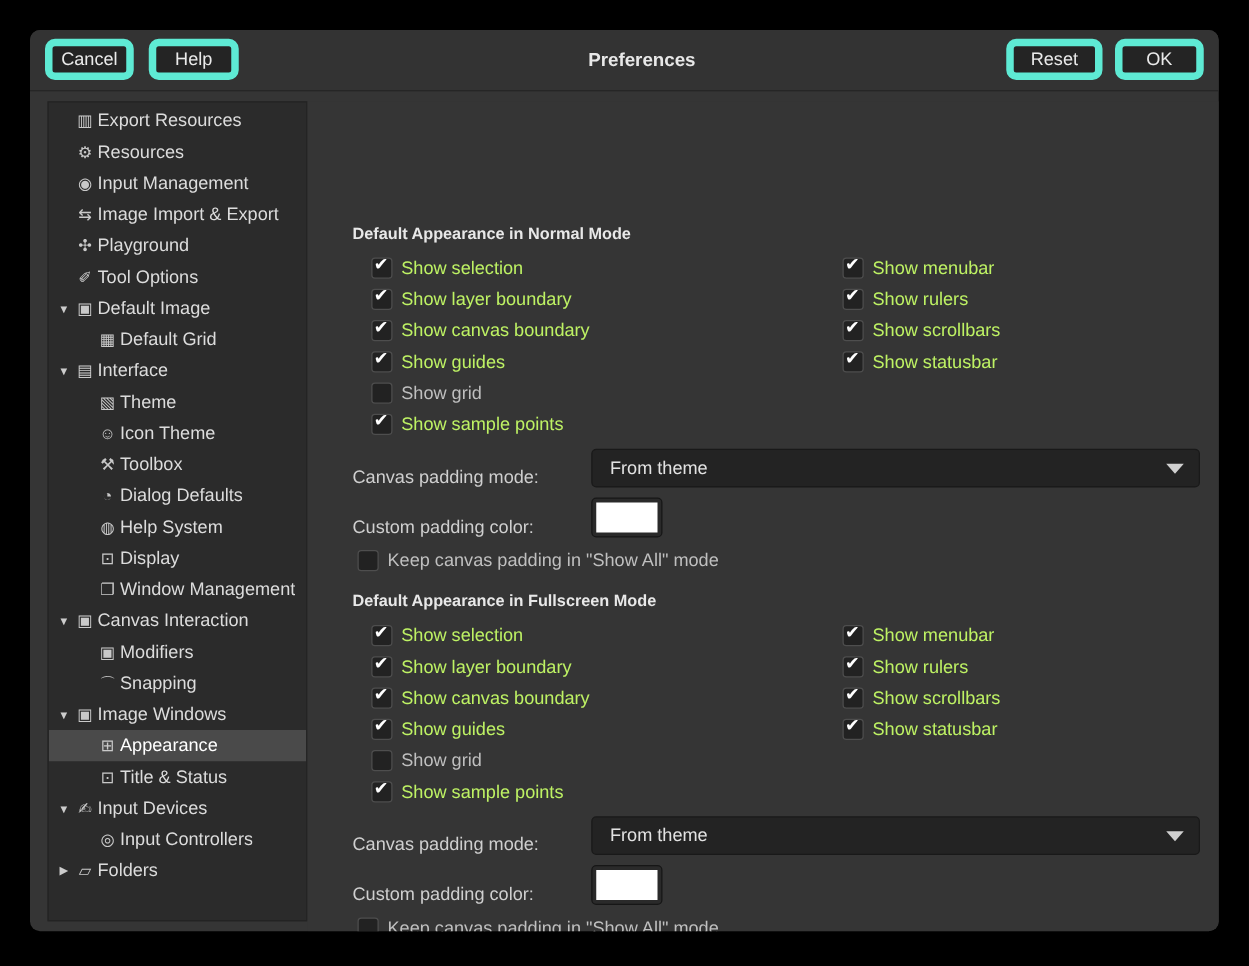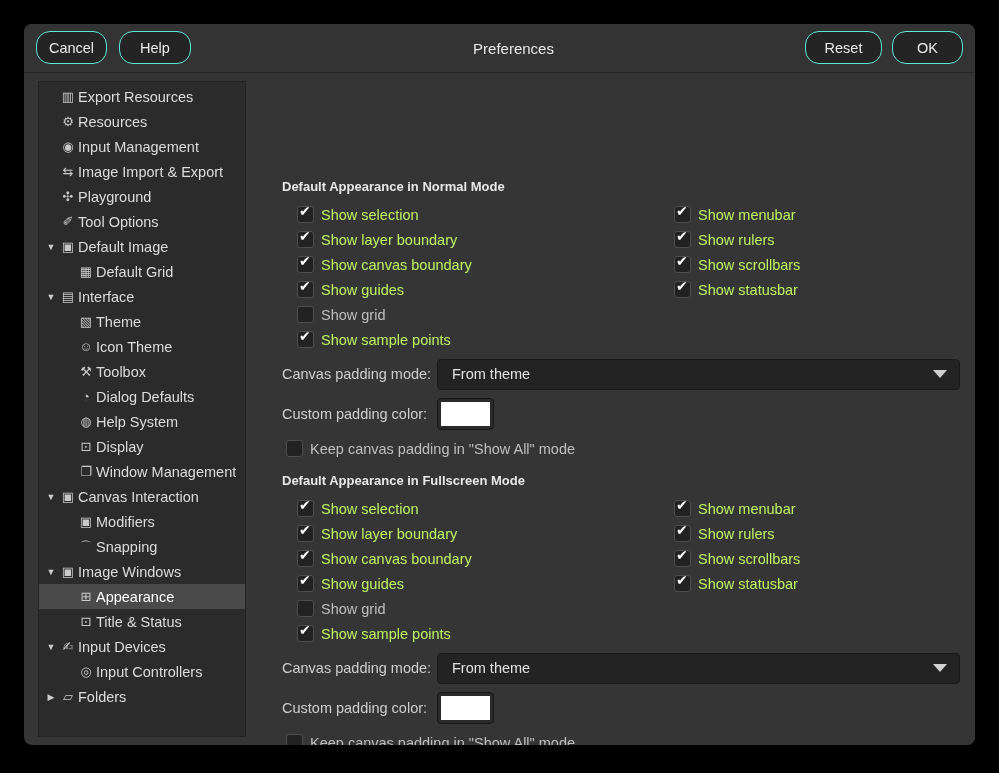--- a/index.html
+++ b/index.html
@@ -2,25 +2,25 @@
 <html><head>
 <meta charset="utf-8">
 <style>
   html,body{margin:0;padding:0;background:#000;width:999px;height:773px;overflow:hidden;
     font-family:"Liberation Sans","DejaVu Sans",sans-serif;-webkit-font-smoothing:antialiased;}
   .window{position:absolute;left:24px;top:24px;width:951px;height:721px;background:#353535;
     border-radius:8px;overflow:hidden;}
   
   .titlebar{position:absolute;left:0;top:0;right:0;height:48px;background:#333333;
     border-bottom:1px solid #262626;}
-  .tb-btn{position:absolute;top:7px;height:33px;background:#242424;border:1px solid #5eead4;
-    border-radius:14px;color:#eaeaea;font-size:14.5px;display:flex;align-items:center;
+  .tb-btn{position:absolute;top:7px;height:33px;background:#242424;border:6px solid #5eead4;
+    border-radius:8px;color:#eaeaea;font-size:14.5px;display:flex;align-items:center;
     justify-content:center;box-sizing:border-box;cursor:default;}
   .tb-title{position:absolute;left:0;right:0;top:0;height:48px;display:flex;align-items:center;
-    justify-content:center;color:#e8e8e8;font-weight:normal;font-size:15px;pointer-events:none;padding-left:28px;}
+    justify-content:center;color:#e8e8e8;font-weight:bold;font-size:15px;pointer-events:none;padding-left:28px;}
   
   .sidebar{position:absolute;left:14px;top:57px;width:208px;height:656px;background:#2b2b2b;
     border:1px solid #232323;box-sizing:border-box;overflow:hidden;}
   .side-row{height:25px;display:flex;align-items:center;color:#dcdcdc;font-size:14.5px;
     white-space:nowrap;cursor:default;}
   .side-row.selected{background:#4a4a4a;color:#fff;}
   .expander{width:16px;margin-left:4px;font-size:9px;color:#cccccc;text-align:center;flex:none;}
   .side-row.lvl1 .expander{width:34px;}
   .side-icon{width:18px;flex:none;font-size:13px;color:#c9c9c9;text-align:center;line-height:1;}
   .side-label{margin-left:1px;overflow:hidden;text-overflow:ellipsis;}
@@ -33,21 +33,21 @@
   .sec-head{position:absolute;left:36px;color:#e8e8e8;font-weight:bold;font-size:13px;
     height:22px;line-height:22px;}
   .check-col{position:absolute;}
   .check-row{height:25px;display:flex;align-items:center;cursor:default;}
   .checkbox{width:15px;height:15px;background:#222222;border:1px solid #4e4e4e;border-radius:3px;
     flex:none;position:relative;box-sizing:content-box;}
   .mark{position:absolute;left:1px;top:-3px;font-size:14px;color:#ffffff;line-height:1;}
   .check-label{margin-left:7px;font-size:14.5px;}
   .check-row.checked .check-label{color:#bef264;font-weight:normal;}
   .check-row.unchecked .check-label{color:#bfbfbf;font-weight:normal;}
-  .field-row{position:absolute;left:36px;right:15px;height:32px;display:flex;align-items:center;}
+  .field-row{position:absolute;left:36px;right:15px;height:32px;display:flex;align-items:flex-end;gap:36px;}
   .field-label{width:155px;flex:none;color:#cfcfcf;font-size:14.5px;}
   .dropdown{flex:1;height:31px;background:#232323;border:1px solid #191919;border-radius:4px;
     display:flex;align-items:center;box-sizing:border-box;color:#e2e2e2;font-size:14.5px;
     position:relative;cursor:default;}
   .dd-value{margin-left:14px;}
   .dd-chevron{position:absolute;right:12px;top:50%;transform:translateY(-50%);width:0;height:0;
     border-left:7px solid transparent;border-right:7px solid transparent;
     border-top:8px solid #d0d0d0;}
   .swatch-btn{width:55px;height:30px;background:#2a2a2a;border:1px solid #161616;border-radius:4px;
     position:relative;flex:none;cursor:default;}

